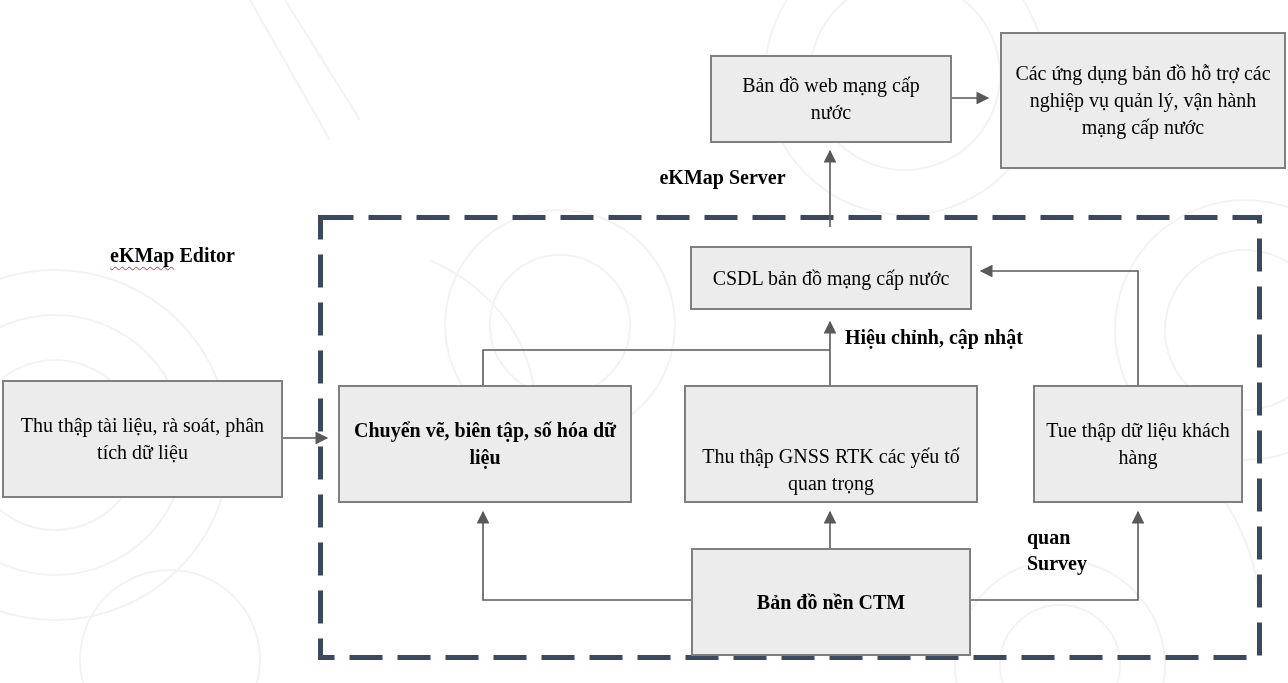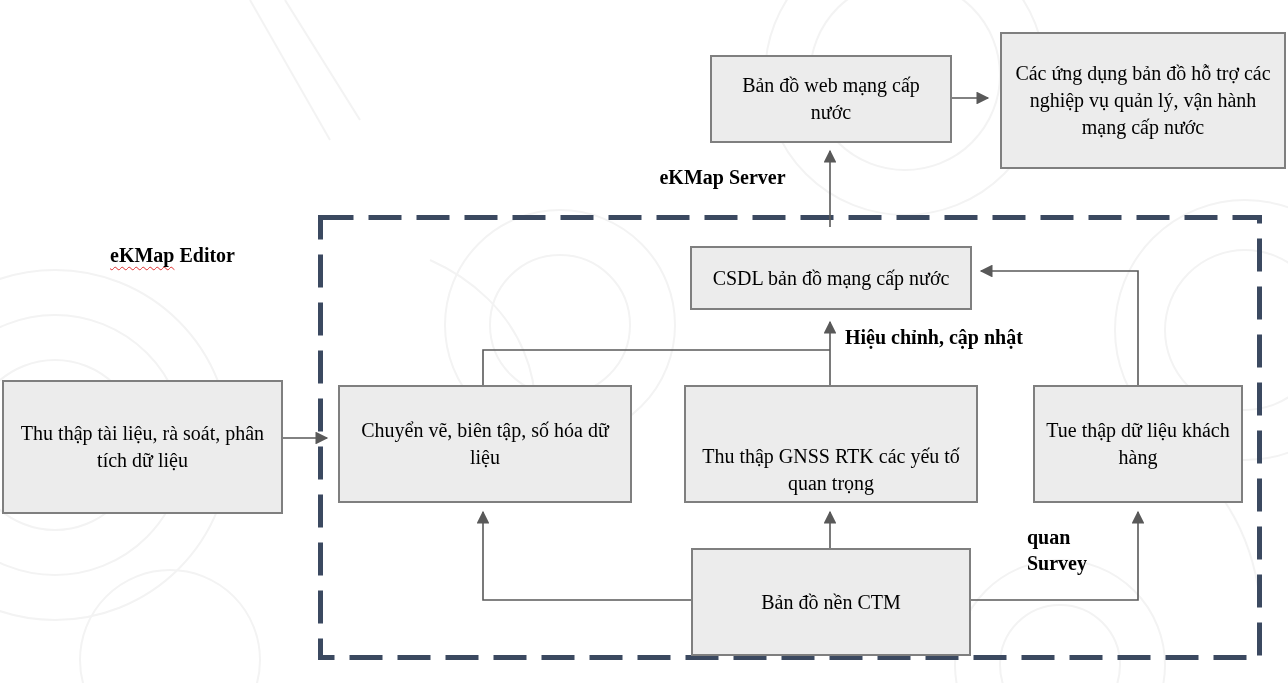--- a/index.html
+++ b/index.html
@@ -12,38 +12,38 @@
   .layer{position:absolute;left:0;top:0;width:1288px;height:683px;}
   .node{
     position:absolute;
     background:#ececec;
     border:2px solid #7f7f7f;
     display:flex;align-items:center;justify-content:center;
     text-align:center;
     font-size:20px;line-height:1.35;
     padding:4px 8px;box-sizing:border-box;
   }
-  .node.bold{font-weight:normal;}
+  .node.bold{font-weight:bold;}
   .floating-label{
     position:absolute;
     font-size:20px;font-weight:bold;white-space:nowrap;
   }
   .squiggle{
     text-decoration-line:underline;
     text-decoration-style:wavy;
     text-decoration-color:#e03030;
     text-decoration-thickness:1px;
     text-underline-offset:4px;
     text-align:right;
   }
   
   #node-web      {left:710px; top:55px;  width:242px; height:88px;}
   #node-apps     {left:1000px;top:32px;  width:286px; height:137px;}
   #node-csdl     {left:690px; top:228px; width:282px; height:64px;margin-top:18px;}
-  #node-docs     {left:2px;   top:380px; width:281px; height:134px;}
+  #node-docs     {left:2px;   top:380px; width:281px; height:118px;}
   #node-digitize {left:338px; top:385px; width:294px; height:118px;}
   #node-gnss     {left:684px; top:385px; width:294px; height:118px;align-items:flex-end;}
   #node-customer {left:1033px;top:385px; width:210px; height:118px;}
   #node-ctm      {left:691px; top:548px; width:280px; height:108px;}
 
   #label-server {left:640px; top:166px; width:165px; text-align:center;}
   #label-editor {left:110px; top:244px;}
   #label-update {left:845px; top:326px;text-align:right;}
   #label-survey {left:1027px;top:524px; width:88px; white-space:normal; line-height:1.3;}
 </style>

